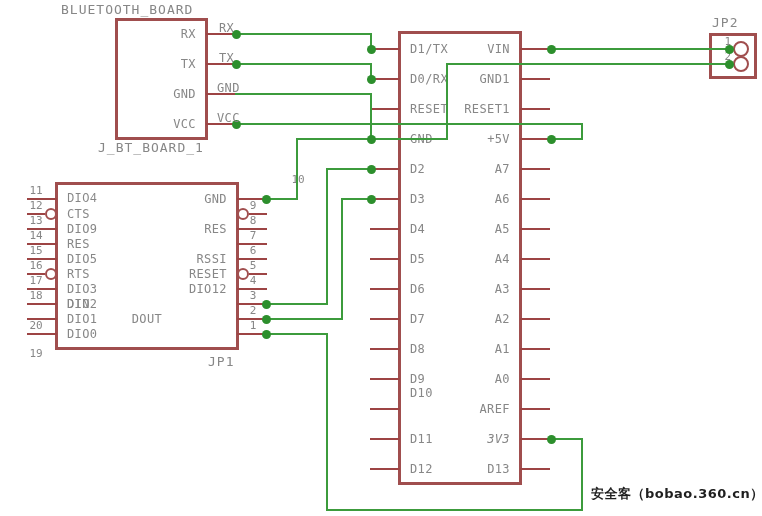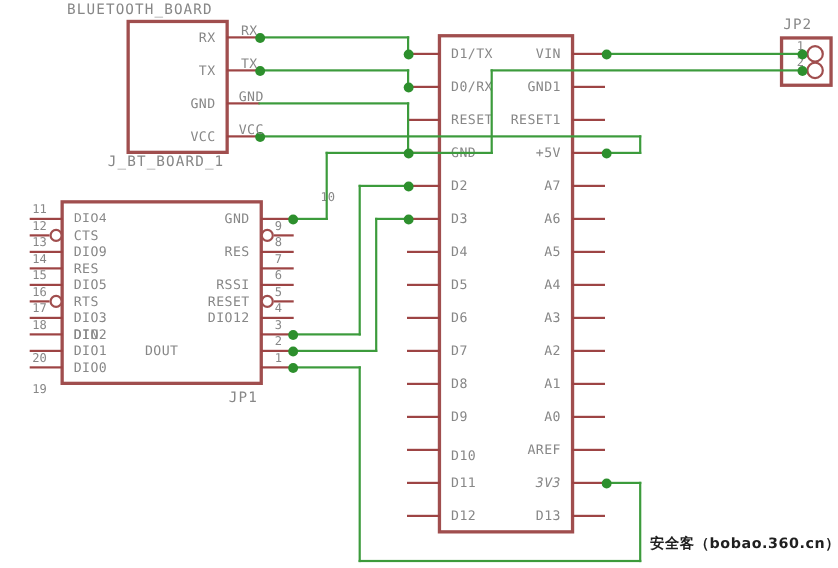--- a/index.html
+++ b/index.html
@@ -52,21 +52,21 @@
     <div class="lbl" style="left: 410px; top: 252px;">D5</div>
     <div class="stub" style="left: 370px; top: 288px; width: 30px; height: 2px; background: rgb(157, 68, 68);"></div>
     <div class="lbl" style="left: 410px; top: 282px;">D6</div>
     <div class="stub" style="left: 370px; top: 318px; width: 30px; height: 2px; background: rgb(157, 68, 68);"></div>
     <div class="lbl" style="left: 410px; top: 312px;">D7</div>
     <div class="stub" style="left: 370px; top: 348px; width: 30px; height: 2px; background: rgb(157, 68, 68);"></div>
     <div class="lbl" style="left: 410px; top: 342px;">D8</div>
     <div class="stub" style="left: 370px; top: 378px; width: 30px; height: 2px; background: rgb(157, 68, 68);"></div>
     <div class="lbl" style="left: 410px; top: 372px;">D9</div>
     <div class="stub" style="left: 370px; top: 408px; width: 30px; height: 2px; background: rgb(157, 68, 68);"></div>
-    <div class="lbl" style="left: 410px; top: 407px;">D10</div>
+    <div class="lbl" style="left: 410px; top: 386px;">D10</div>
     <div class="stub" style="left: 370px; top: 438px; width: 30px; height: 2px; background: rgb(157, 68, 68);"></div>
     <div class="lbl" style="left: 410px; top: 432px;">D11</div>
     <div class="stub" style="left: 370px; top: 468px; width: 30px; height: 2px; background: rgb(157, 68, 68);"></div>
     <div class="lbl" style="left: 410px; top: 462px;">D12</div>
     <div class="stub" style="left: 520px; top: 48px; width: 30px; height: 2px; background: rgb(157, 68, 68);"></div>
     <div class="lbl" style="left: 410px; top: 42px; width: 100px; text-align: right;">VIN</div>
     <div class="stub" style="left: 520px; top: 78px; width: 30px; height: 2px; background: rgb(157, 68, 68);"></div>
     <div class="lbl" style="left: 410px; top: 72px; width: 100px; text-align: right;">GND1</div>
     <div class="stub" style="left: 520px; top: 108px; width: 30px; height: 2px; background: rgb(157, 68, 68);"></div>
     <div class="lbl" style="left: 410px; top: 102px; width: 100px; text-align: right;">RESET1</div>

